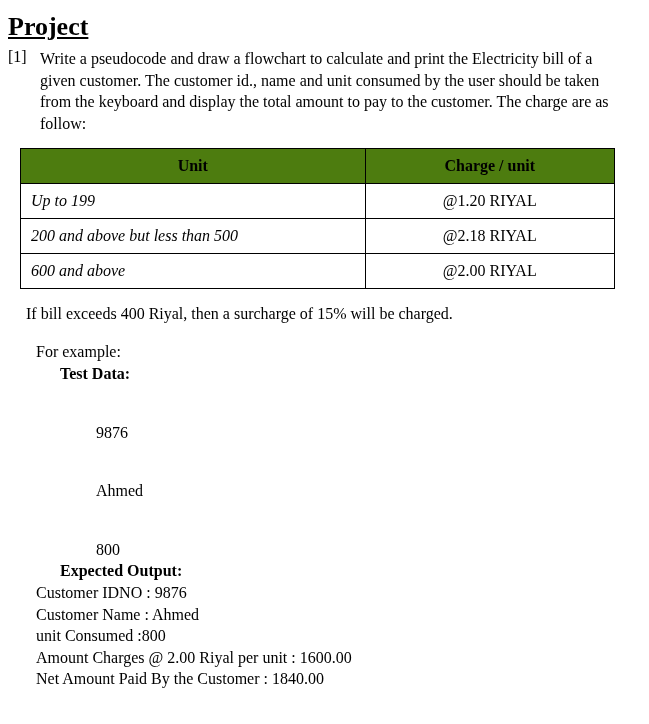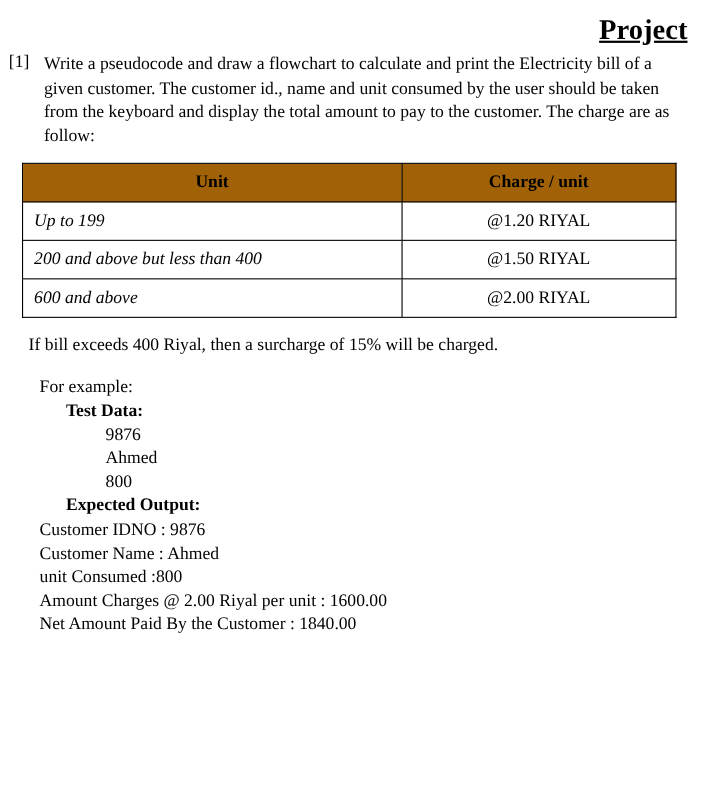--- a/index.html
+++ b/index.html
@@ -6,21 +6,21 @@
     font-family: "Times New Roman", Times, serif;
     font-size: 16px;
     color: #000;
     background: #fff;
     margin: 0;
     padding: 8px 24px 24px 8px;
     width: 649px;
     box-sizing: border-box;
   }
   .title {
-    text-align: right;
+    text-align: left;
     font-weight: bold;
     font-size: 26px;
     text-decoration: underline;
     margin: 4px 0 6px 0;
   }
   .question {
     display: flex;
     align-items: flex-start;
     margin-bottom: 14px;
   }
@@ -35,42 +35,42 @@
     border-collapse: collapse;
     margin: 8px 0 16px 12px;
     width: 595px;
   }
   th, td {
     border: 1.5px solid #000;
     padding: 8px 10px;
     font-size: 16px;
   }
   th {
-    background: #a16207;
+    background: #4d7c0f;
     font-weight: bold;
     text-align: center;
   }
   td.unit {
     text-align: left;
     width: 58%;
     font-style: italic;
   }
   td.charge {
     text-align: center;
     width: 42%;
   }
   .surcharge {
     margin: 10px 0 18px 18px;
   }
   .example {
     margin-left: 28px;
     line-height: 1.35;
   }
   .indent1 { margin-left: 30px; }
-  .indent2 { margin-left: 60px; }
+  .indent2 { margin-left: 60px; margin-top: 37px; }
   .indent1b { }
   .bold { font-weight: bold; margin-left: 24px; }
 </style>
 </head>
 <body>
 
 <div class="title">Project</div>
 
 <div class="question">
   <div class="qnum">[1]</div>
@@ -83,22 +83,22 @@
       <th>Unit</th>
       <th>Charge / unit</th>
     </tr>
   </thead>
   <tbody>
     <tr>
       <td class="unit">Up to 199</td>
       <td class="charge">@1.20 RIYAL</td>
     </tr>
     <tr>
-      <td class="unit">200 and above but less than 400</td>
-      <td class="charge">@1.50 RIYAL</td>
+      <td class="unit">200 and above but less than 500</td>
+      <td class="charge">@2.18 RIYAL</td>
     </tr>
     <tr>
       <td class="unit">600 and above</td>
       <td class="charge">@2.00 RIYAL</td>
     </tr>
   </tbody>
 </table>
 
 <div class="surcharge">If bill exceeds 400 Riyal, then a surcharge of 15% will be charged.</div>
 

